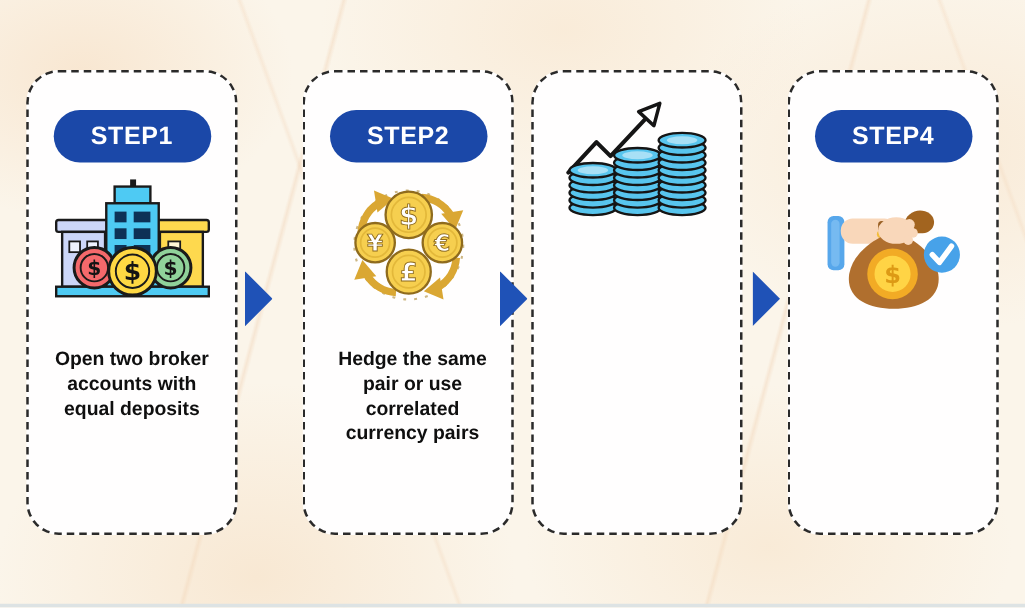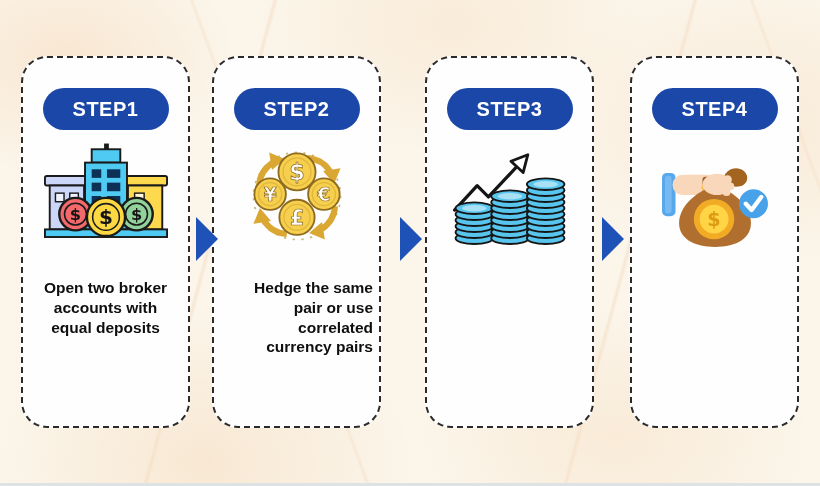--- a/index.html
+++ b/index.html
@@ -20,37 +20,37 @@
       linear-gradient(70deg, transparent 49.6%, rgba(236,196,160,.22) 50%, transparent 50.4%);
     background-size:auto,auto,auto,auto,auto,420px 486px,560px 486px;
   }
   .bottom-strip{
     position:absolute;left:0;bottom:0;width:820px;height:3px;background:#dde3e4;
   }
   .step-card{
     position:absolute;top:56px;width:169px;height:372px;box-sizing:border-box;
     background:#fffefe;border:2px dashed #2a2a2a;border-radius:26px;
   }
-  .card-1{left:21px}.card-2{left:212px}.card-3{left:425px}.card-4{left:630px}
+  .card-1{left:21px}.card-2{left:242px}.card-3{left:425px}.card-4{left:630px}
   .step-badge{
     width:126px;height:42px;margin:30px auto 0;border-radius:21px;
     background:#1b48a8;color:#ffffff;
     display:flex;align-items:center;justify-content:center;
     font-size:20px;font-weight:bold;letter-spacing:.5px;
   }
   .step-icon{
     height:116px;margin-top:8px;
     display:flex;align-items:center;justify-content:center;
   }
   .step-text{
     margin-top:24px;padding:0 6px 0 13px;
     font-size:15.5px;font-weight:bold;line-height:1.28;color:#0f0f0f;
-    white-space:pre-line;text-align:right;
-  }
-  .step-text[data-align="center"]{text-align:center;padding:0 8px;}
+    white-space:pre-line;text-align:center;
+  }
+  .step-text[data-align="center"]{padding:0 8px;}
   .flow-arrow{
     position:absolute;top:217px;width:22px;height:44px;
     background:#1f52b7;clip-path:polygon(0 0,100% 50%,0 100%);
   }
   .arrow-1{left:196px}.arrow-2{left:400px}.arrow-3{left:602px}
   svg text{font-family:"DejaVu Sans","Liberation Sans",sans-serif;}
 </style>
 </head>
 <body>
 
@@ -128,21 +128,20 @@
         <text x="60" y="78" font-size="22" font-weight="bold" fill="#ffffff" stroke="#8f6b1d" stroke-width="0.8" text-anchor="middle" dy=".36em">£</text>
       </svg>
     </div>
     <div class="step-text" data-align="left">Hedge the same
 pair or use
 correlated
 currency pairs</div>
   </div>
 
   <div class="step-card card-3">
-    <div class="step-badge">STEP3</div>
     <div class="step-icon">
       <svg width="122" height="104" viewBox="0 0 130 110">
         <polyline points="6,70 30,44 42,56 72,24" fill="none" stroke="#151515" stroke-width="3.5" stroke-linecap="round" stroke-linejoin="round"></polyline>
         <polygon points="84,11 79,30 66,18" fill="#ffffff" stroke="#151515" stroke-width="3" stroke-linejoin="round"></polygon>
         <g stroke="#151515" stroke-width="2" fill="#58c5ee">
           <ellipse cx="27" cy="100" rx="20" ry="6.2"></ellipse>
             <ellipse cx="27" cy="93.6" rx="20" ry="6.2"></ellipse>
           <ellipse cx="27" cy="87.2" rx="20" ry="6.2"></ellipse>
             <ellipse cx="27" cy="80.8" rx="20" ry="6.2"></ellipse>
           <ellipse cx="27" cy="74.4" rx="20" ry="6.2"></ellipse>

